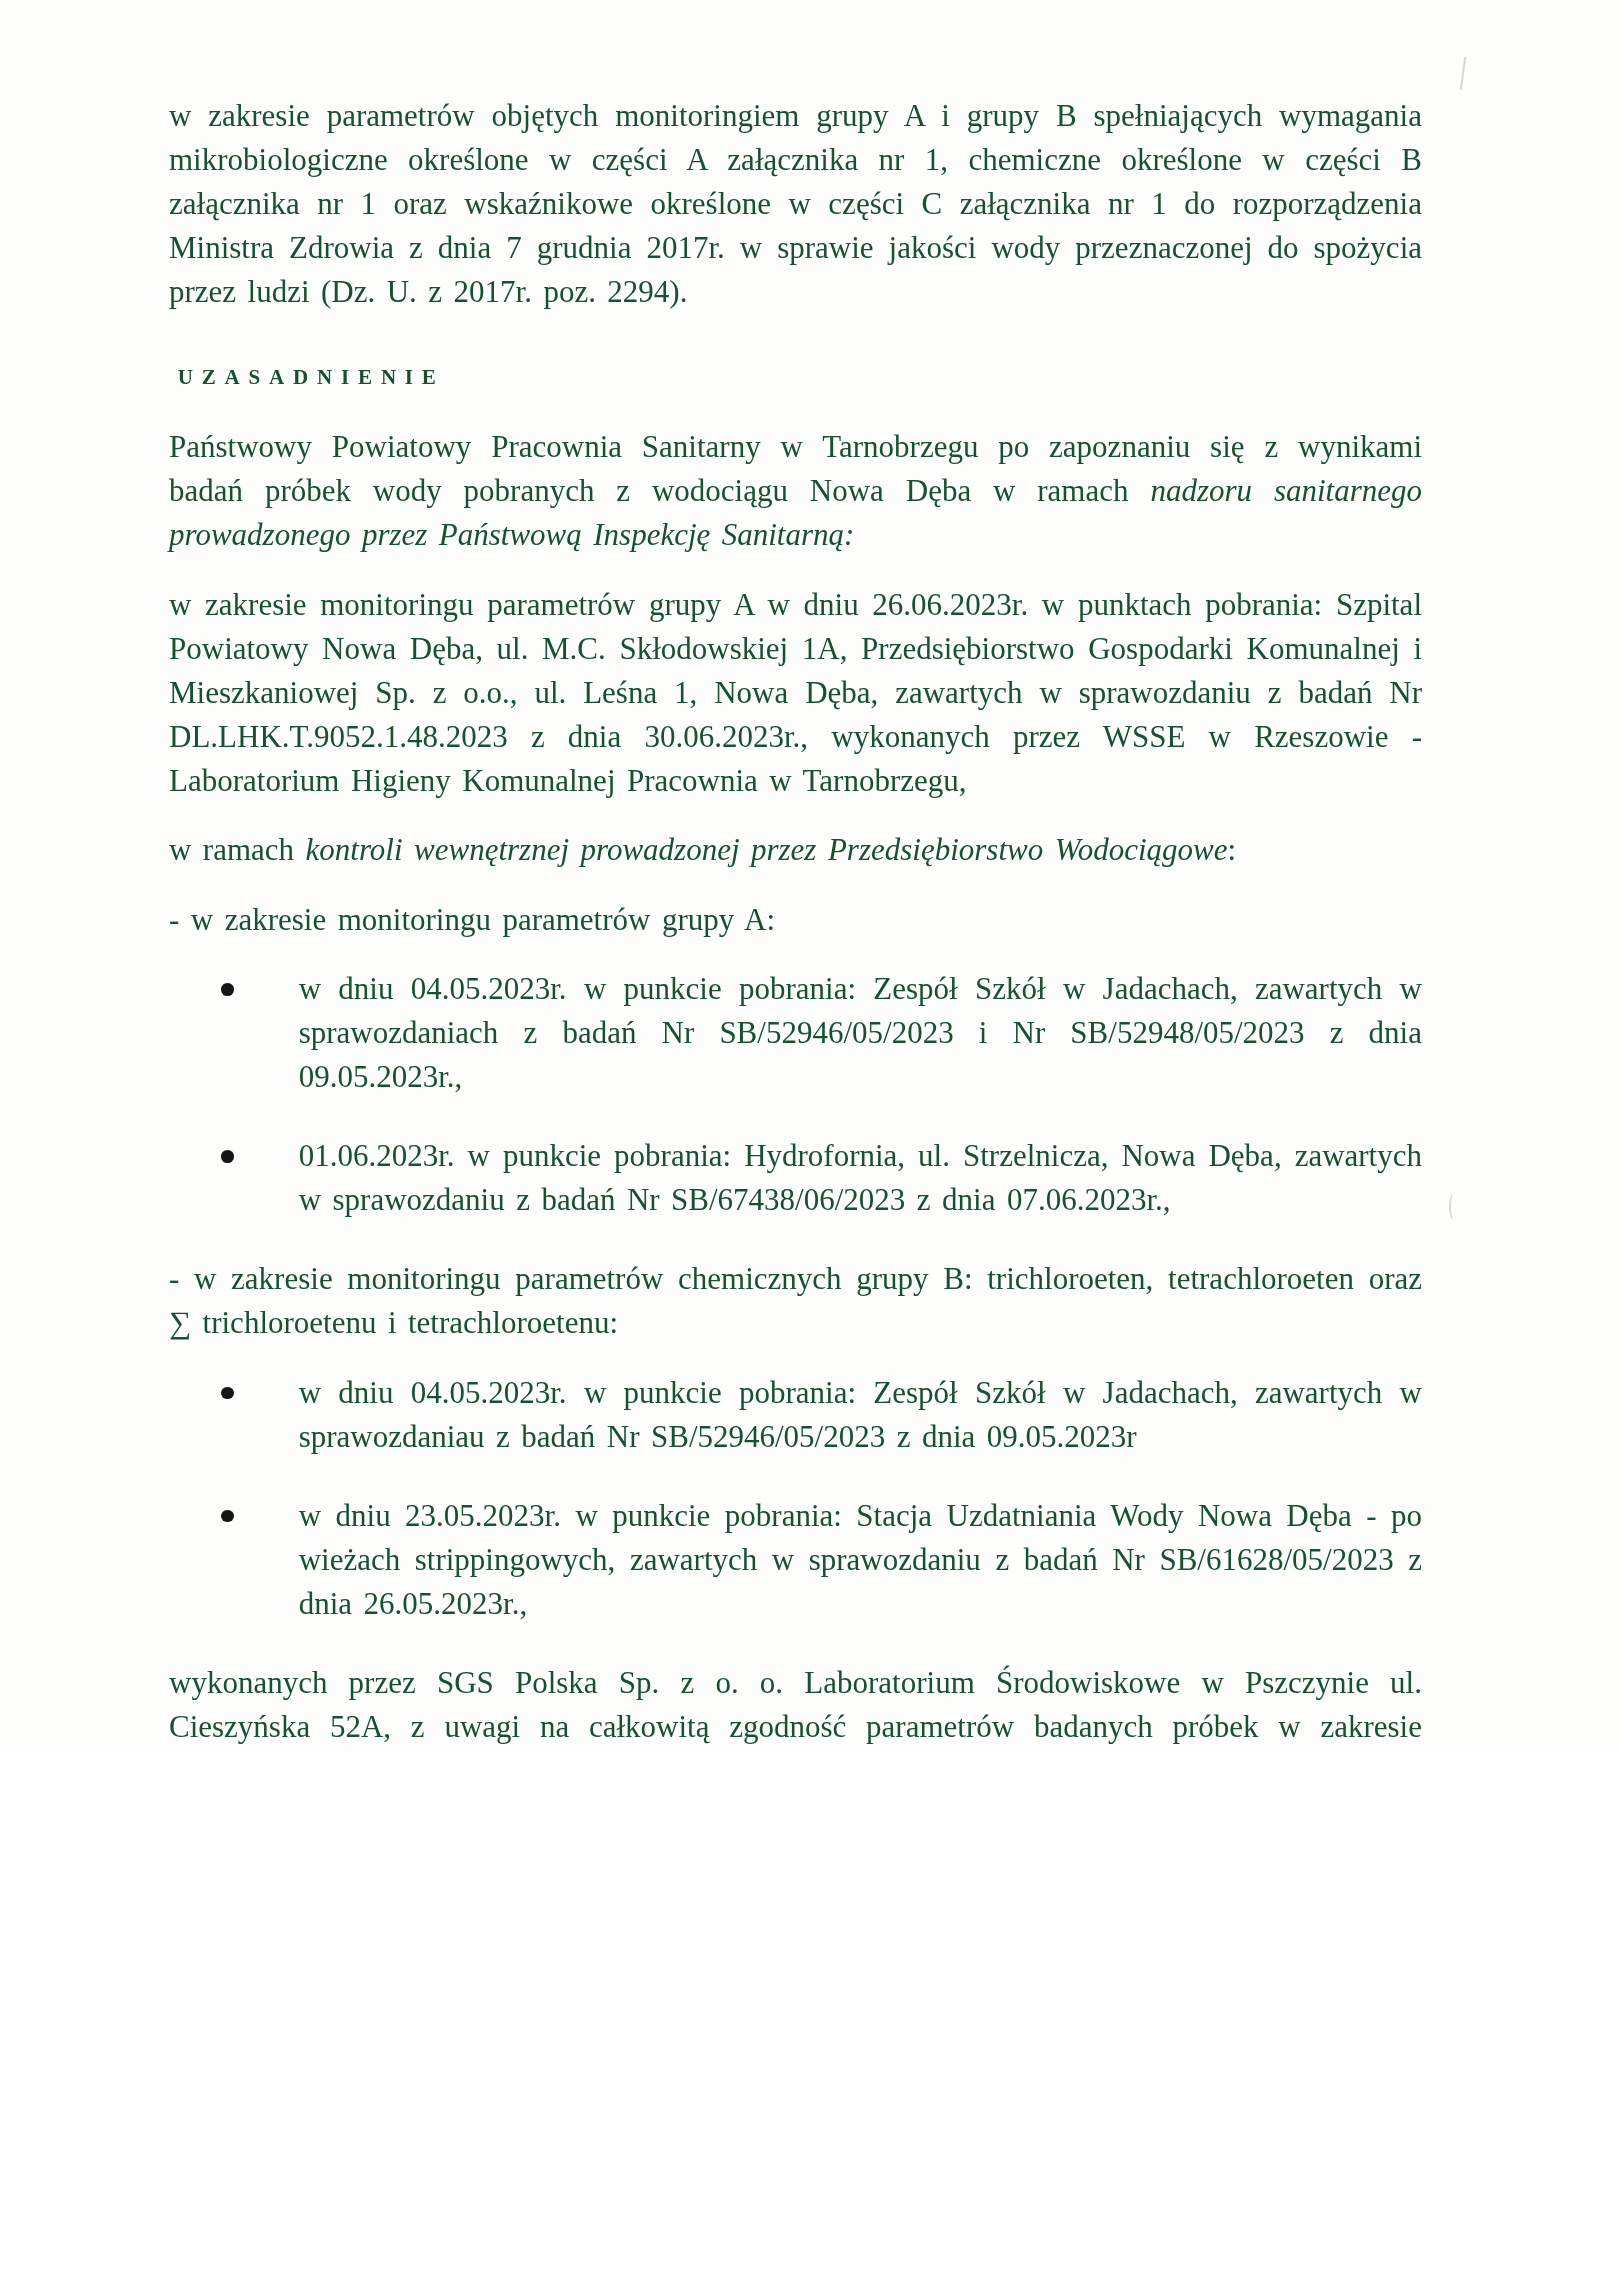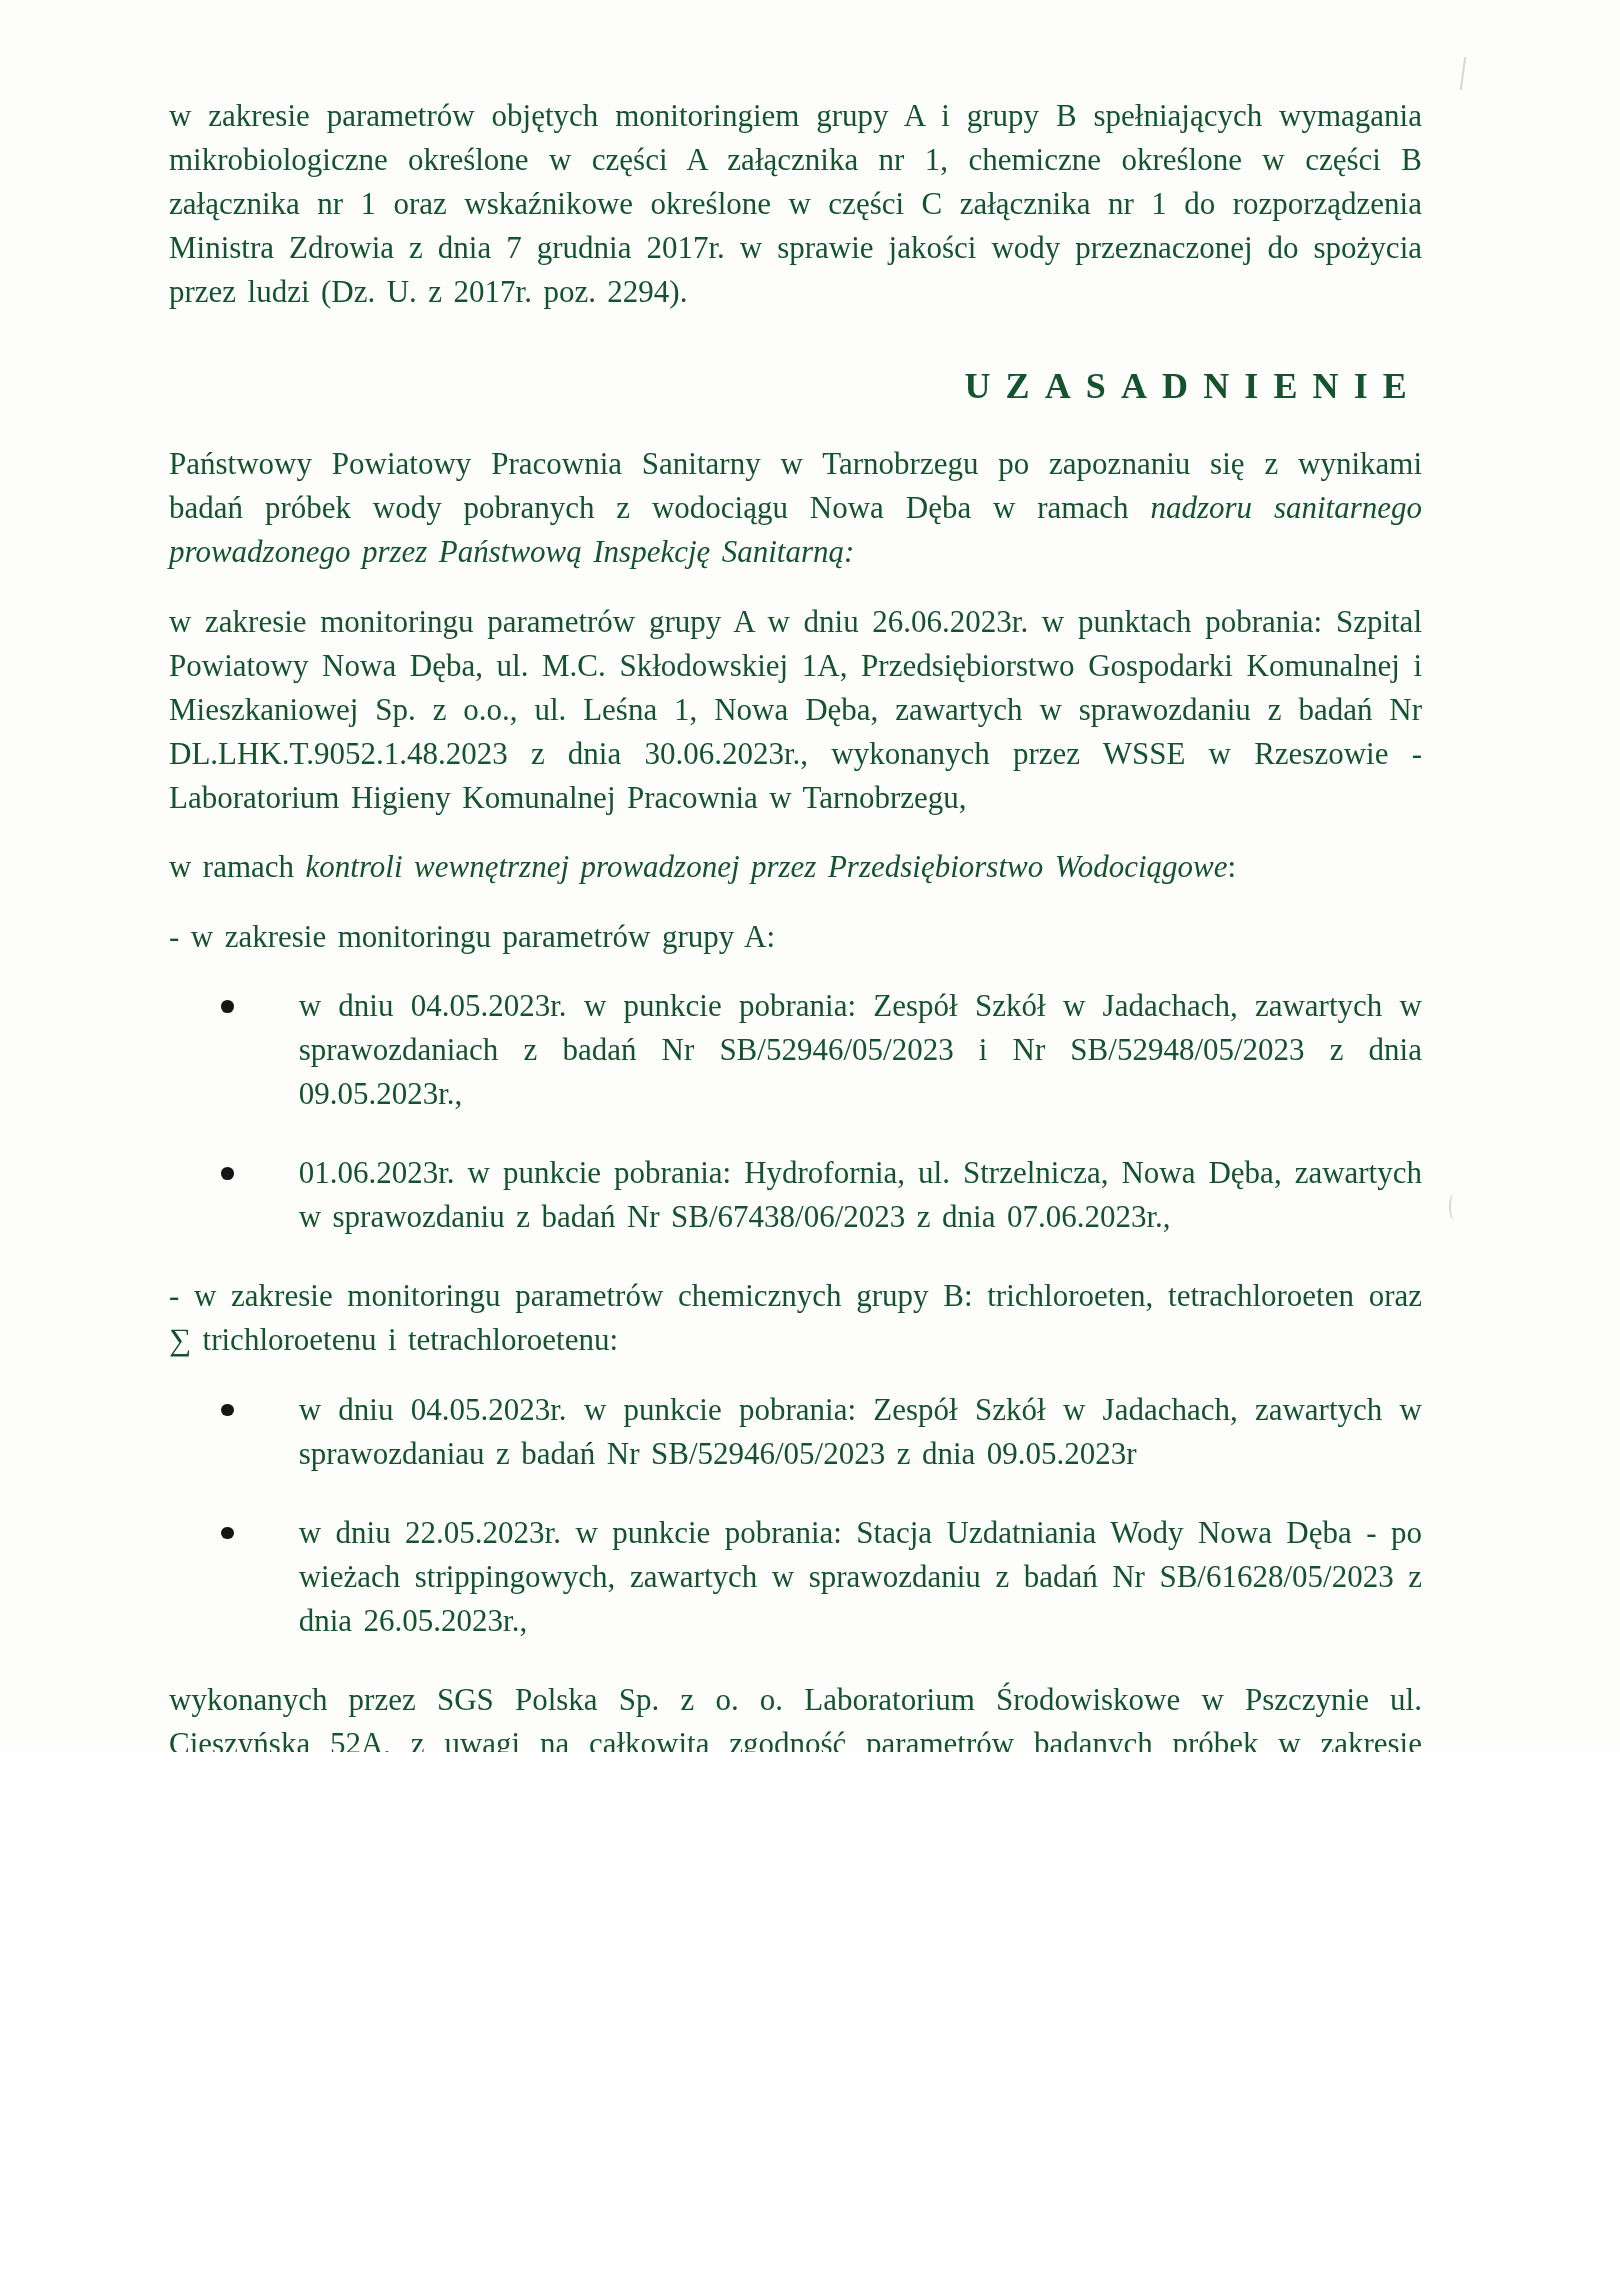--- a/index.html
+++ b/index.html
@@ -21,25 +21,25 @@
   }
   .para {
     font-size: 31px;
     line-height: 1.42;
     text-align: justify;
     word-spacing: 0.12em;
     margin-bottom: 25.5px;
   }
   .para-intro { margin-bottom: 51px; }
   .heading-main {
-    font-size: 36px;
+    font-size: 21px;
     font-weight: 700;
     letter-spacing: 0.42em;
     text-indent: 0.42em;
-    text-align: right;
+    text-align: left;
     margin: 29px 0 35px 0;
   }
   .italic { font-style: italic; }
   .bullets {
     list-style: none;
     margin: 5.9px 0 13.7px 0;
     padding-left: 52px;
   }
   .bullet-item {
     display: flex;
@@ -119,21 +119,21 @@
 
     <p class="para">- w zakresie monitoringu parametrów chemicznych grupy B: trichloroeten, tetrachloroeten oraz ∑ trichloroetenu i tetrachloroetenu:</p>
 
     <ul class="bullets">
       <li class="bullet-item">
         <span class="bullet-dot"></span>
         <span class="bullet-text">w dniu 04.05.2023r. w punkcie pobrania: Zespół Szkół w Jadachach, zawartych w sprawozdaniau z badań Nr SB/52946/05/2023 z dnia 09.05.2023r</span>
       </li>
       <li class="bullet-item">
         <span class="bullet-dot"></span>
-        <span class="bullet-text">w dniu 22.05.2023r. w punkcie pobrania: Stacja Uzdatniania Wody Nowa Dęba - po wieżach strippingowych, zawartych w sprawozdaniu z badań Nr SB/61628/05/2023 z dnia 26.05.2023r.,</span>
+        <span class="bullet-text">w dniu 23.05.2023r. w punkcie pobrania: Stacja Uzdatniania Wody Nowa Dęba - po wieżach strippingowych, zawartych w sprawozdaniu z badań Nr SB/61628/05/2023 z dnia 26.05.2023r.,</span>
       </li>
     </ul>
 
     <p class="para">wykonanych przez SGS Polska Sp. z o. o. Laboratorium Środowiskowe w Pszczynie ul. Cieszyńska 52A, z uwagi na całkowitą zgodność parametrów badanych próbek w zakresie parametrów objętych monitoringiem grupy A i grupy B spełniających wymagania mikrobiologiczne określone w części A załącznika nr1, chemiczne określone w części B załącznika nr 1 oraz wskaźnikowe określone w części C załącznika nr 1 do rozporządzenia Ministra Zdrowia z dnia 7 grudnia 2017r. w sprawie jakości wody przeznaczonej do spożycia przez ludzi (Dz. U. z 2017r. poz. 2294),</p>
 
     <p class="para center-line">orzeka jak w sentencji zakresie.</p>
 
     <p class="para bold-para">Powyższą decyzję wydaje się w celu poinformowania konsumentów o jakości wody przeznaczonej do spożycia przez ludzi.</p>
 
   </div>

